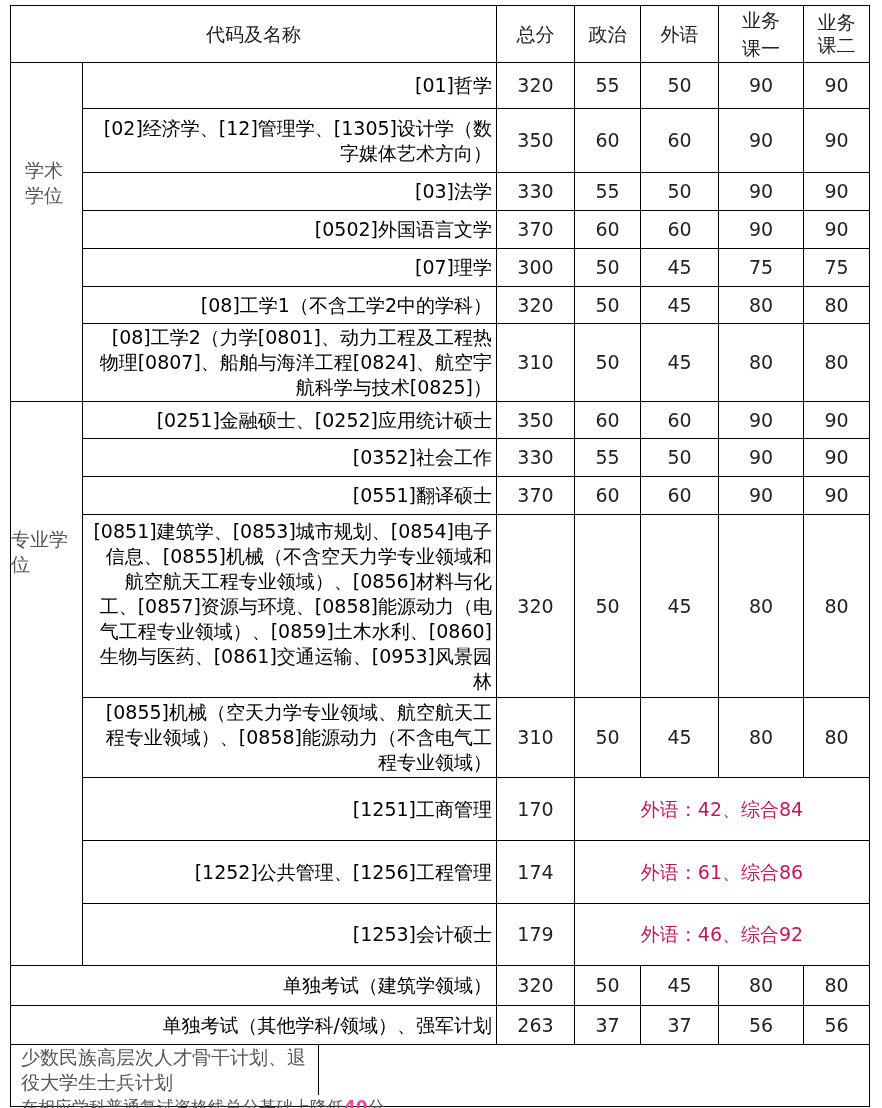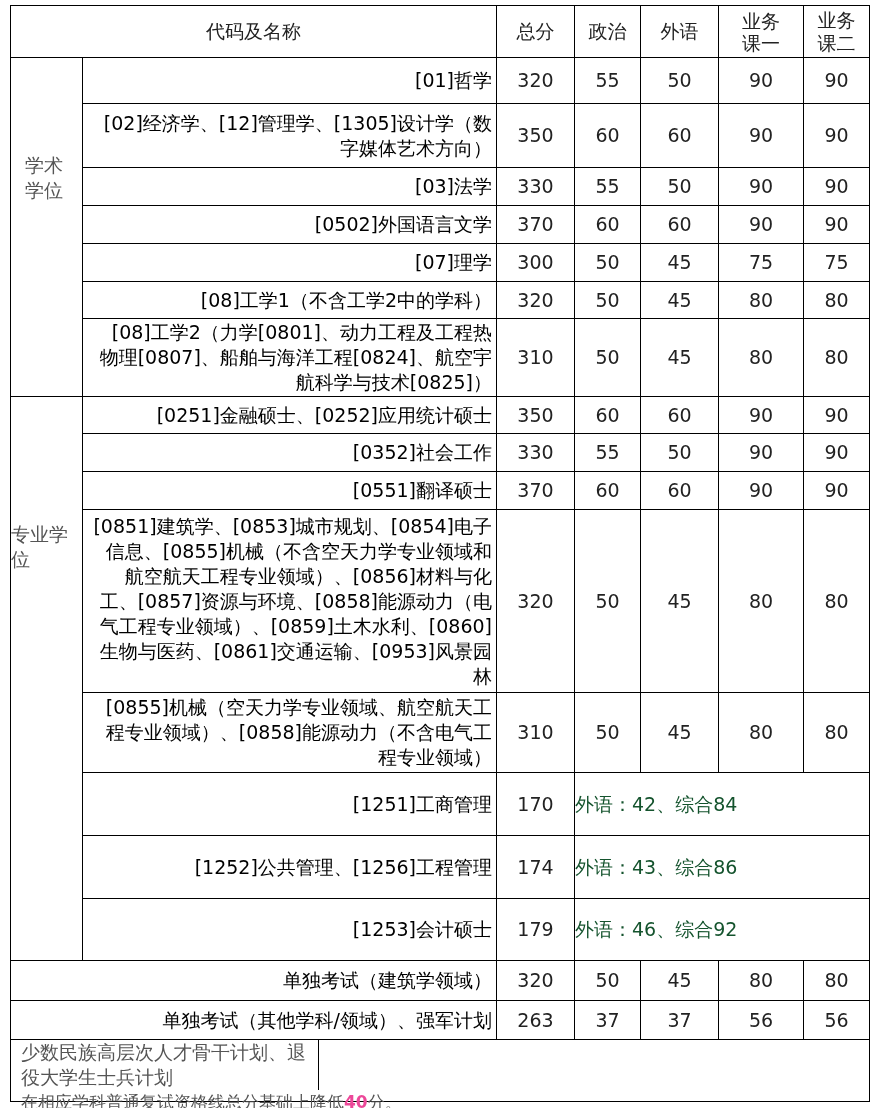--- a/index.html
+++ b/index.html
@@ -14,42 +14,42 @@
     border: 1.5px solid #000;
     padding: 0;
     font-size: 19px;
     line-height: 25px;
     vertical-align: middle;
   }
   td.name { padding-left: 10px !important; padding-right: 4px !important; text-align: right; color: #000000; }
   td.head { text-align: center; font-family: "DejaVu Serif", serif; color: #222; font-size: 19px; }
   td.num { text-align: center; font-size: 21px; color: #222; }
   td.cat { text-align: left; color: #555; line-height: 26px; }
-  td.note { color: #14532d; }
+  td.note { text-align: center; color: #be185d; }
 </style>
 </head>
 <body>
 
 <table class="score">
   <colgroup>
     <col style="width:72px">
       <col style="width:414px">
       <col style="width:78px">
       <col style="width:66px">
       <col style="width:78px">
       <col style="width:85px">
       <col style="width:66px">
   </colgroup>
   <tbody>
       <tr style="height:52px">
     <td class="head" colspan="2">代码及名称</td>
     <td class="head">总分</td>
     <td class="head">政治</td>
     <td class="head">外语</td>
-    <td class="head" style="line-height:22px;padding:0 14px">业务课一</td>
+    <td class="head" style="line-height:28px;padding:0 14px">业务课一</td>
     <td class="head" style="line-height:23px;padding:0 10px">业务课二</td>
   </tr>
 
   <tr style="height:46px">
     <td class="cat" rowspan="7" style="padding:0 14px;vertical-align:top;padding-top:95px">学术学位</td>
     <td class="name">[01]哲学</td>
     <td class="num">320</td>
     <td class="num">55</td>
     <td class="num">50</td>
     <td class="num">90</td>
@@ -146,21 +146,21 @@
     <td class="num">80</td>
   </tr>
   <tr style="height:63px">
     <td class="name">[1251]工商管理</td>
     <td class="num">170</td>
     <td class="note" colspan="4">外语：42、综合84</td>
   </tr>
   <tr style="height:63px">
     <td class="name">[1252]公共管理、[1256]工程管理</td>
     <td class="num">174</td>
-    <td class="note" colspan="4">外语：43、综合86</td>
+    <td class="note" colspan="4">外语：61、综合86</td>
   </tr>
   <tr style="height:62px">
     <td class="name">[1253]会计硕士</td>
     <td class="num">179</td>
     <td class="note" colspan="4">外语：46、综合92</td>
   </tr>
 
   <tr style="height:40px">
     <td class="name" colspan="2">单独考试（建筑学领域）</td>
     <td class="num">320</td>

